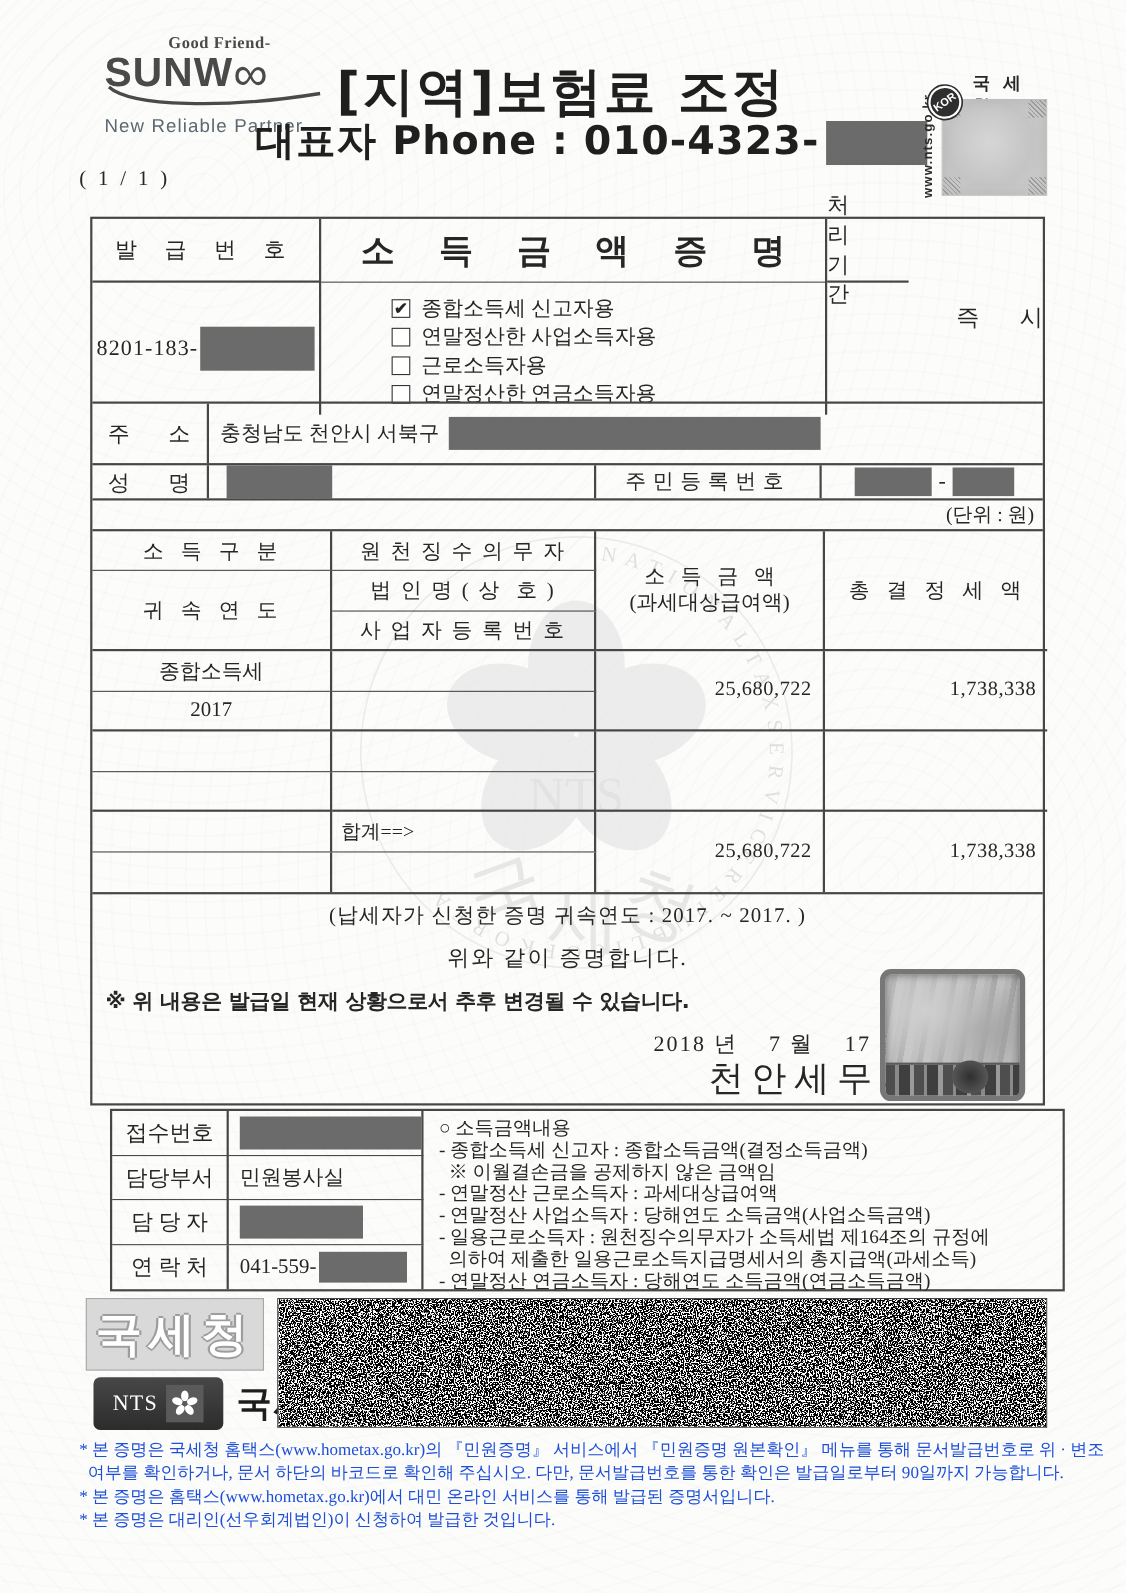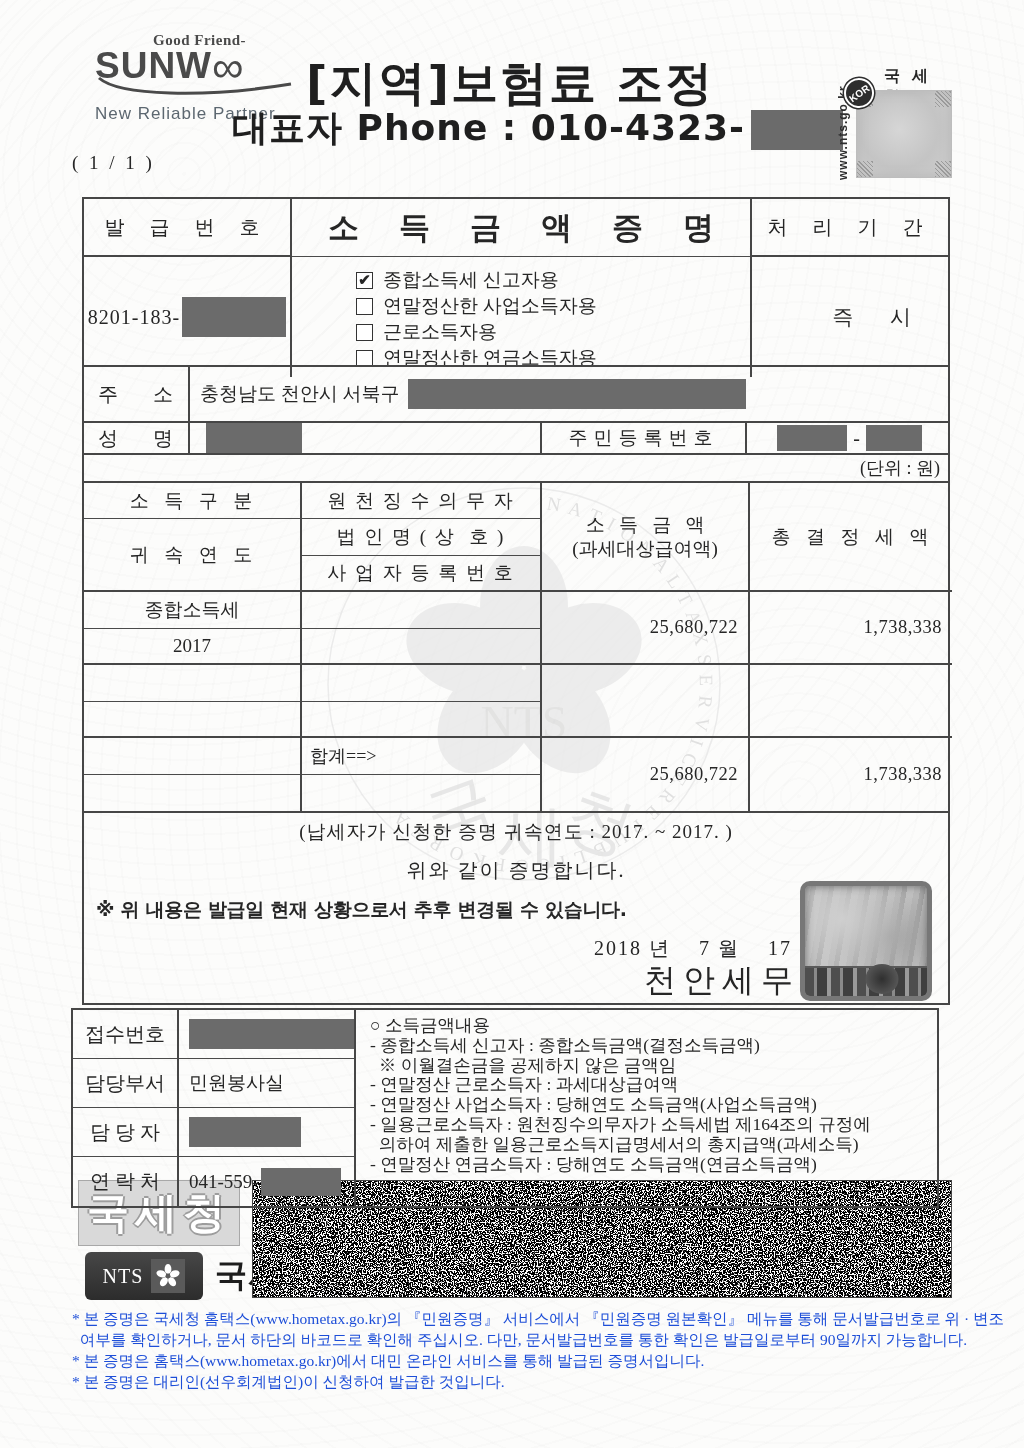--- a/index.html
+++ b/index.html
@@ -100,21 +100,21 @@
       radial-gradient(ellipse at 70% 45%, #9f9f9f 0%, transparent 55%),
       repeating-linear-gradient(100deg, #b9b9b9 0 6px, #a8a8a8 6px 11px, #c3c3c3 11px 18px);
     border:5px solid #777; box-shadow:inset 0 0 8px #666; overflow:hidden; filter:blur(.4px); }
   .office-stamp .band { position:absolute; bottom:0; left:0; width:100%; height:30px;
     background:repeating-linear-gradient(90deg, #4e4e4e 0 9px, #8a8a8a 9px 12px, #3f3f3f 12px 22px, #9a9a9a 22px 26px);
     border-top:2px solid #5a5a5a; }
   .office-stamp .blob { position:absolute; bottom:2px; right:28px; width:34px; height:30px; border-radius:50%;
     background:radial-gradient(circle, #2f2f2f 0%, #555 70%, transparent 75%); }
 
   
-  .contact-table { left:71px; top:1008px; width:868px; height:200px; border:2px solid #464646; display:grid;
+  .contact-table { left:100px; top:1008px; width:868px; height:166px; border:2px solid #464646; display:grid;
     grid-template-columns:106px 177px 581px; grid-template-rows:repeat(4,1fr); z-index:1; }
   .ct-label { font-size:20px; }
   .ct-val { justify-content:flex-start; padding-left:10px; font-size:19px; }
   .ct-val .redact.rcpt { width:200px; height:30px; }
   .ct-val .redact.per { width:112px; height:30px; }
   .ct-val .redact.tel { width:80px; height:28px; margin-left:2px; }
   .notes-cell { grid-column:3; grid-row:1 / span 4; padding:6px 8px 4px 14px; font-size:17.5px; line-height:19.8px; display:flex; flex-direction:column; }
 
   
   .grey-box { left:78px; top:1180px; width:162px; height:66px; background:#d9d9d9; border:1px solid #a8a8a8;
@@ -211,21 +211,21 @@
         <div class="chk-row">
           <span class="chk-box"></span>
           <span>근로소득자용</span>
         </div>
         <div class="chk-row">
           <span class="chk-box"></span>
           <span>연말정산한 연금소득자용</span>
         </div>
       </div>
     </div>
-    <div style="display:flex;flex-direction:column;">
+    <div style="display:flex;flex-direction:row;">
       <div class="cell bb hdr-label" style="height:58px;">처 리 기 간</div>
       <div class="cell proc-val pre" style="flex:1;">즉       시</div>
     </div>
   </div>
 
   <div class="sec secB bt">
     <div class="cell br row-label pre">주       소</div>
     <div class="cell addr-val">
         <span>충청남도 천안시 서북구</span>
         <span class="redact"></span>

